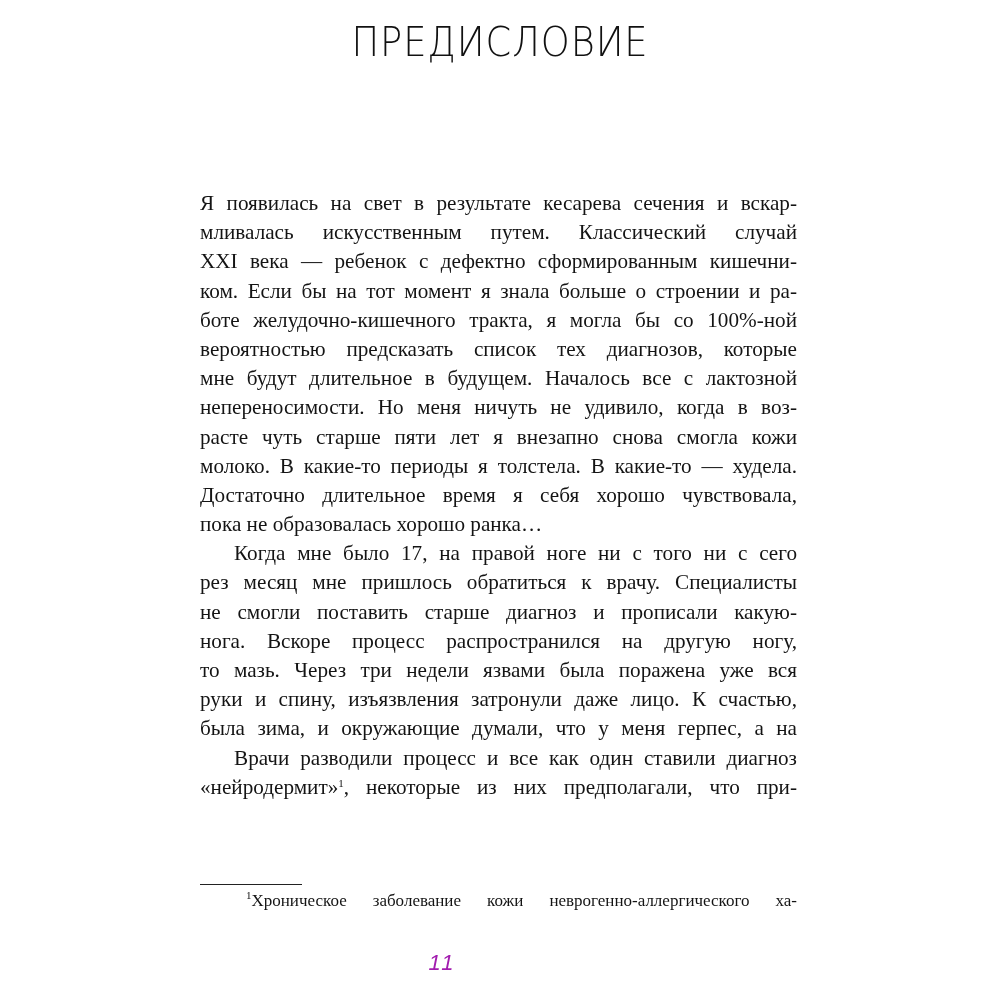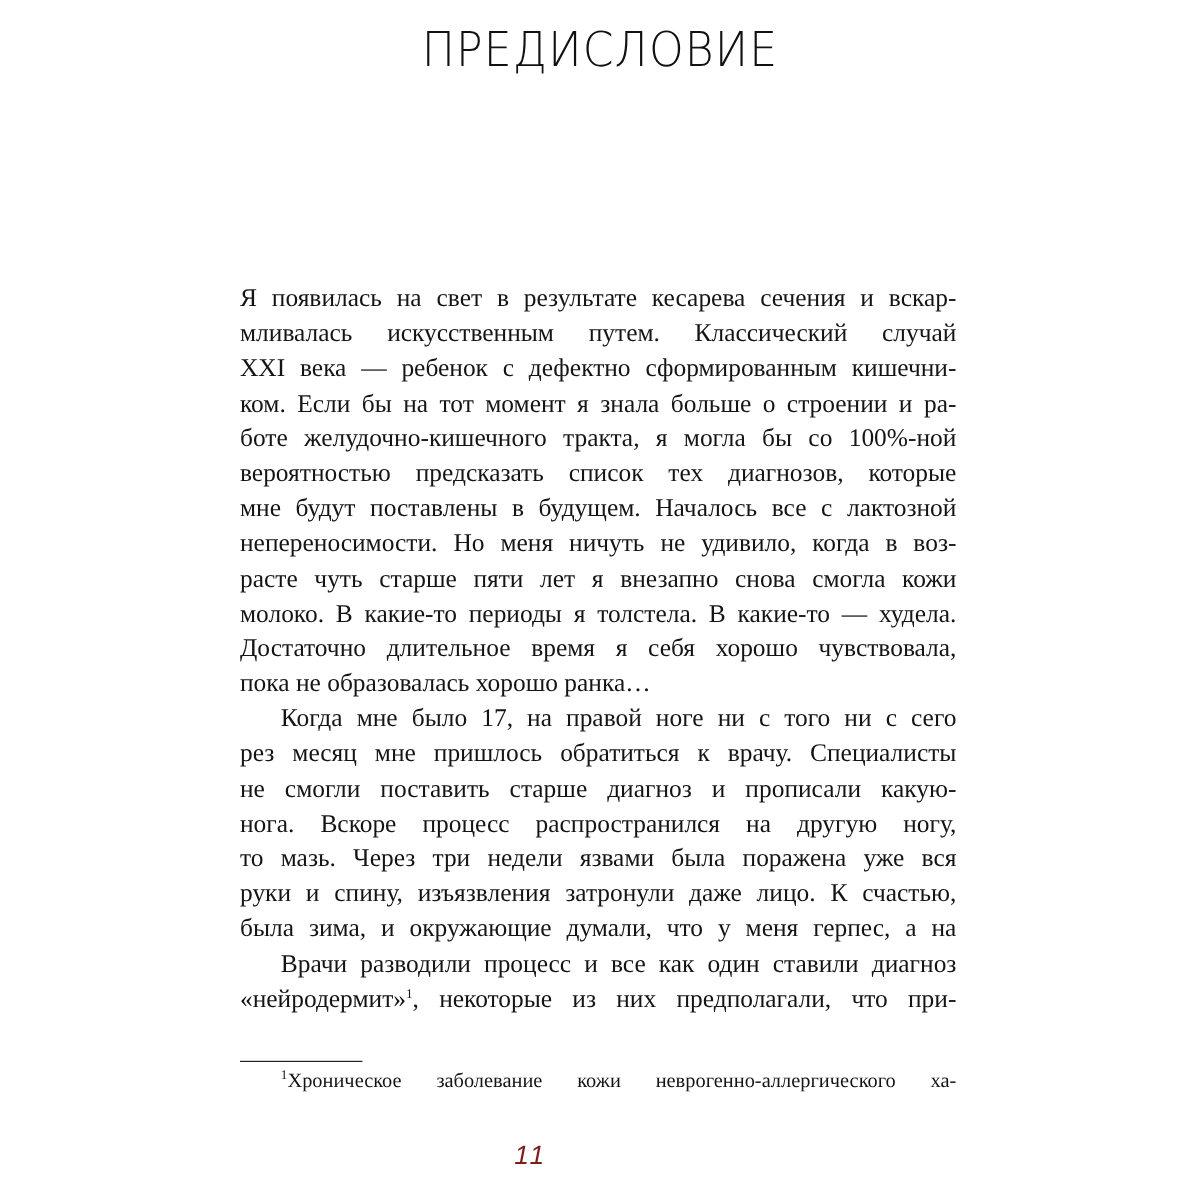--- a/index.html
+++ b/index.html
@@ -31,21 +31,20 @@
       transform: scaleX(0.92);
     }
     .body-text {
       position: absolute;
       top: 189px;
       left: 200px;
       width: 597px;
       font-family: "Liberation Serif", "DejaVu Serif", serif;
       font-size: 21.2px;
       line-height: 29.2px;
-      margin-top: 45px;
     }
     .line {
       display: block;
       height: 29.2px;
       white-space: nowrap;
       text-align: justify;
       text-align-last: justify;
     }
     .line.last {
       text-align-last: left;
@@ -68,55 +67,56 @@
       width: 597px;
       font-family: "Liberation Serif", "DejaVu Serif", serif;
       font-size: 17px;
       line-height: 22px;
     }
     .fn-line {
       display: block;
       white-space: nowrap;
       text-align: justify;
       text-align-last: justify;
+      margin-left: 12px;
     }
     .fn-line.indent { text-indent: 34px; }
     .fn-line.last { text-align-last: left; }
     sup.fn-mark {
       font-size: 11px;
       vertical-align: 7px;
       line-height: 0;
     }
     .italic { font-style: italic; }
     .page-number {
       position: absolute;
       top: 950px;
       left: 0;
       width: 884px;
       text-align: center;
       font-family: "Liberation Sans", "DejaVu Sans", sans-serif;
       font-style: italic;
       font-size: 22px;
-      color: #7f1d1d;
+      color: #a21caf;
       letter-spacing: 2px;
     }
   </style>
 </head>
 <body>
 
 <div class="page-title">ПРЕДИСЛОВИЕ</div>
 
 <div class="body-text">
   <span class="line">Я появилась на свет в результате кесарева сечения и вскар-</span>
   <span class="line">мливалась искусственным путем. Классический случай</span>
   <span class="line">XXI века — ребенок с дефектно сформированным кишечни-</span>
   <span class="line">ком. Если бы на тот момент я знала больше о строении и ра-</span>
   <span class="line">боте желудочно-кишечного тракта, я могла бы со 100%-ной</span>
   <span class="line">вероятностью предсказать список тех диагнозов, которые</span>
-  <span class="line">мне будут поставлены в будущем. Началось все с лактозной</span>
+  <span class="line">мне будут длительное в будущем. Началось все с лактозной</span>
   <span class="line">непереносимости. Но меня ничуть не удивило, когда в воз-</span>
   <span class="line">расте чуть старше пяти лет я внезапно снова смогла кожи</span>
   <span class="line">молоко. В какие-то периоды я толстела. В какие-то — худела.</span>
   <span class="line">Достаточно длительное время я себя хорошо чувствовала,</span>
   <span class="line last">пока не образовалась хорошо ранка…</span>
   <span class="line indent">Когда мне было 17, на правой ноге ни с того ни с сего</span>
   <span class="line">рез месяц мне пришлось обратиться к врачу. Специалисты</span>
   <span class="line">не смогли поставить старше диагноз и прописали какую-</span>
   <span class="line">нога. Вскоре процесс распространился на другую ногу,</span>
   <span class="line">то мазь. Через три недели язвами была поражена уже вся</span>

